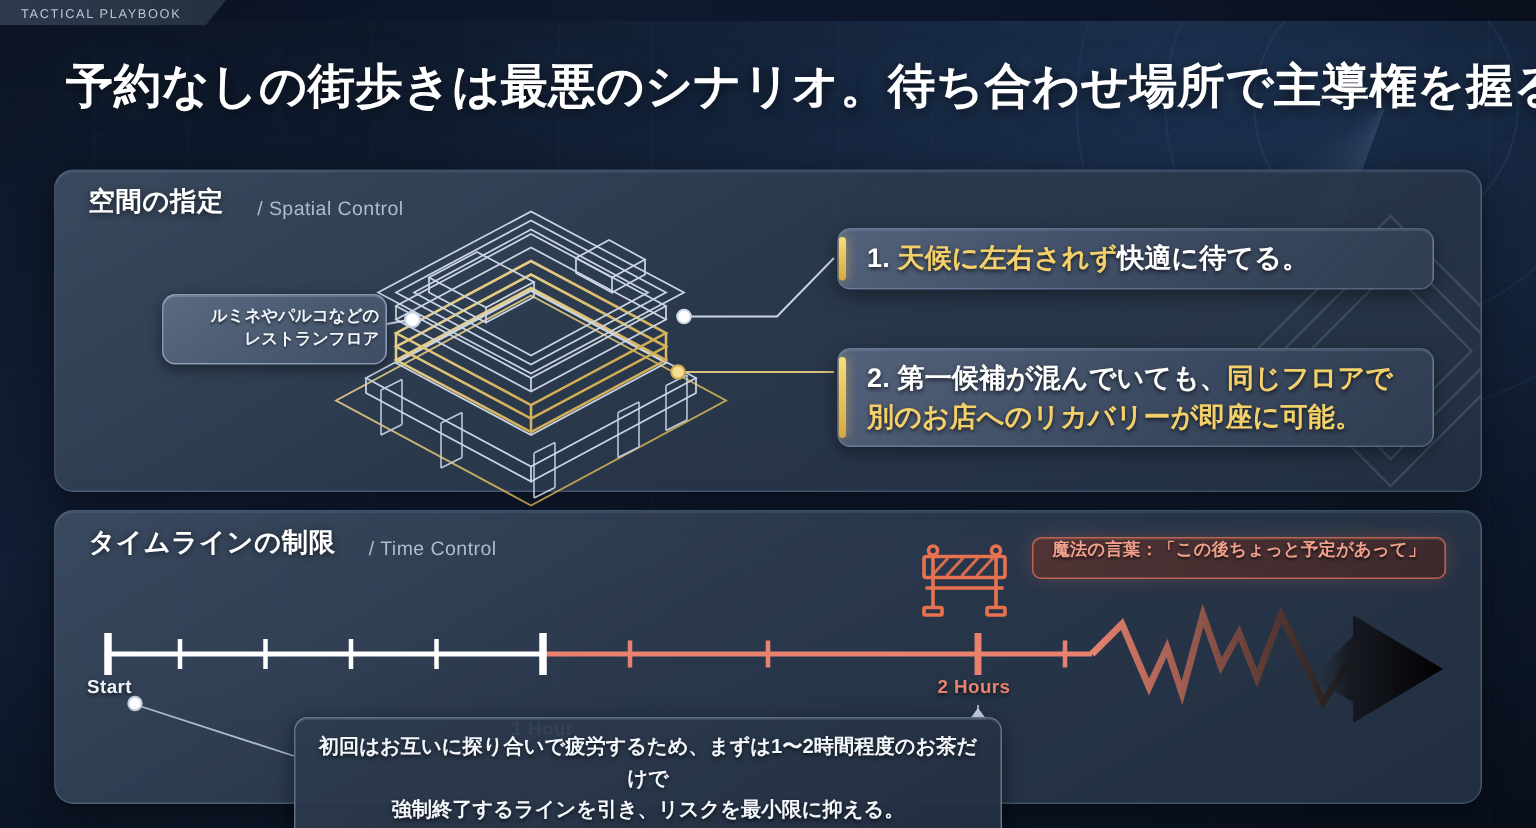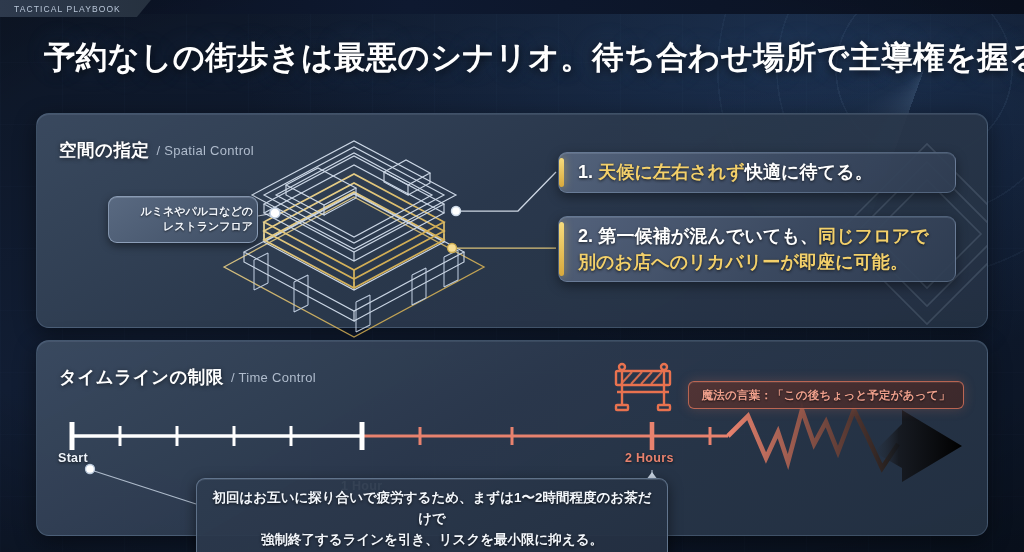--- a/index.html
+++ b/index.html
@@ -65,22 +65,22 @@
   .panel{
     position:absolute; border-radius:13px;
     background:linear-gradient(150deg, rgba(61,77,99,.92) 0%, rgba(44,58,78,.93) 45%, rgba(36,49,67,.94) 100%);
     border:1px solid rgba(150,180,215,.22);
     box-shadow:0 6px 22px rgba(0,0,0,.45), inset 0 1px 0 rgba(200,220,245,.10);
     overflow:hidden;
   }
   #panel-spatial{ left:36px; top:113px; width:952px; height:215px; }
   #panel-time   { left:36px; top:340px; width:952px; height:196px; }
   .panel-head{
-    position:absolute; left:22px; top:24px;
-    display:flex; align-items:center; gap:7px; z-index:3;
+    position:absolute; left:22px; top:8px;
+    display:flex; align-items:flex-end; gap:22px; z-index:3;
   }
   .panel-head .jp{ font-size:17.5px; font-weight:700; color:#fff; letter-spacing:.5px;
     text-shadow:0 1px 4px rgba(0,0,0,.6); }
   .panel-head .en{ font-size:13px; font-weight:400; color:#b0bccd; letter-spacing:.3px; }
   .panel-deco{
     position:absolute; right:-40px; top:-30px; width:330px; height:200px; opacity:.14;
     pointer-events:none;
   }
 
   
@@ -107,40 +107,40 @@
   }
   .callout::before{
     content:""; position:absolute; left:0; top:5px; bottom:5px; width:5px; border-radius:3px;
     background:linear-gradient(180deg,#f7dc7c,#d8a93c);
     box-shadow:0 0 8px rgba(240,200,90,.55);
   }
   .callout .txt{ padding:9px 14px 9px 19px; font-size:18px; font-weight:700; line-height:1.45;
     color:#ffffff; text-shadow:0 1px 3px rgba(0,0,0,.7); letter-spacing:.1px; }
   .hl{ color:#f3d06a; }
   #callout-1{ top:152px; width:398px; height:41px; }
-  #callout-2{ top:216px; width:398px; height:66px; }
+  #callout-2{ top:232px; width:398px; height:66px; }
 
   
   #timeline{ position:absolute; left:36px; top:340px; width:952px; height:196px; pointer-events:none; }
 
   .tl-label{
     position:absolute; font-size:12.5px; font-weight:700; letter-spacing:.3px;
     text-shadow:0 1px 3px rgba(0,0,0,.7);
   }
   #lbl-start { left:58px;  top:451px; color:#eef3fa; }
   #lbl-1hour { left:341px; top:451px; color:#eef3fa;margin-top:28px; }
   #lbl-2hours{ left:625px; top:451px; color:#e8826e; }
 
   
   #barricade{ position:absolute; left:612px; top:362px; width:62px; height:52px; z-index:4; }
 
   
   #magic-box{
-    position:absolute; left:688px; top:381px; width:276px; height:28px;
-    border-radius:6px; display:flex; align-items:center; justify-content:center;
+    position:absolute; left:688px; top:358px; width:276px; height:28px;
+    border-radius:6px; display:flex; align-items:flex-start; justify-content:center;
     background:linear-gradient(135deg, rgba(84,52,52,.92), rgba(62,40,42,.92));
     border:1px solid rgba(226,120,95,.75);
     box-shadow:0 0 12px rgba(220,110,80,.25), inset 0 1px 0 rgba(255,200,180,.10);
     z-index:5;
   }
   #magic-box .txt{ font-size:11.5px; font-weight:700; color:#f0a08c; letter-spacing:.2px;
     text-shadow:0 1px 2px rgba(0,0,0,.65); white-space:nowrap; }
 
   
   #caption{

